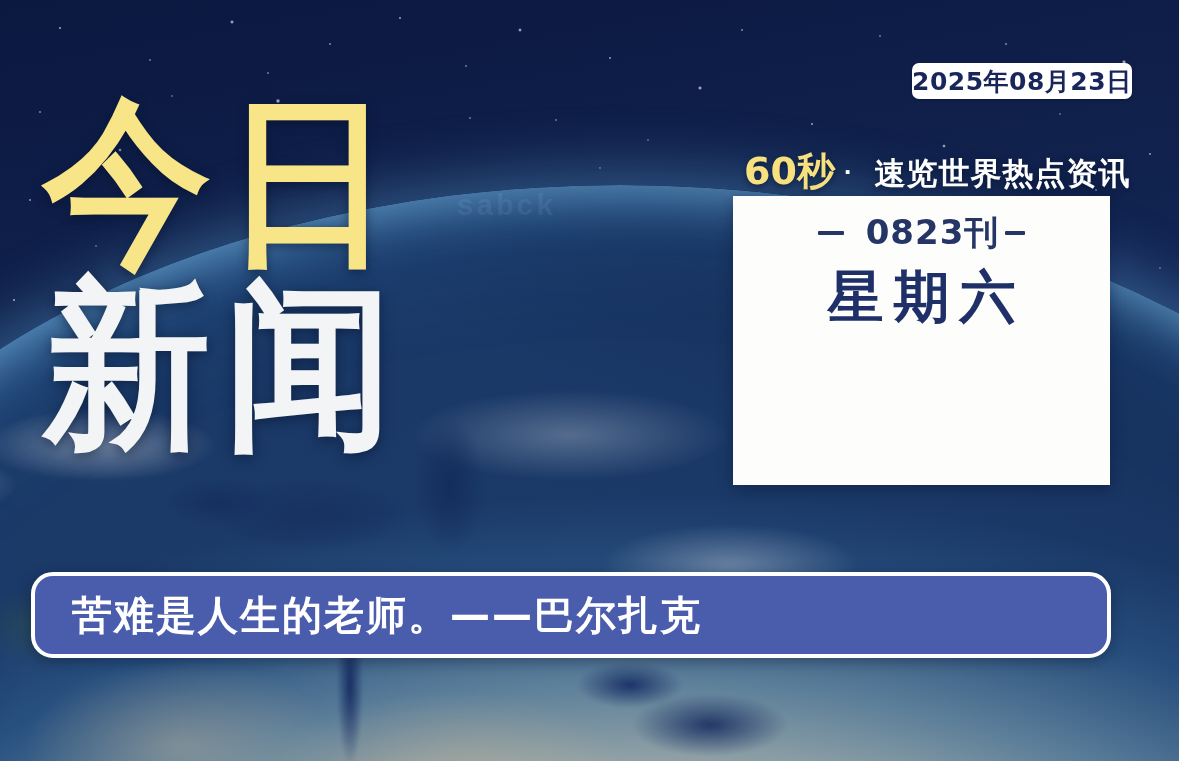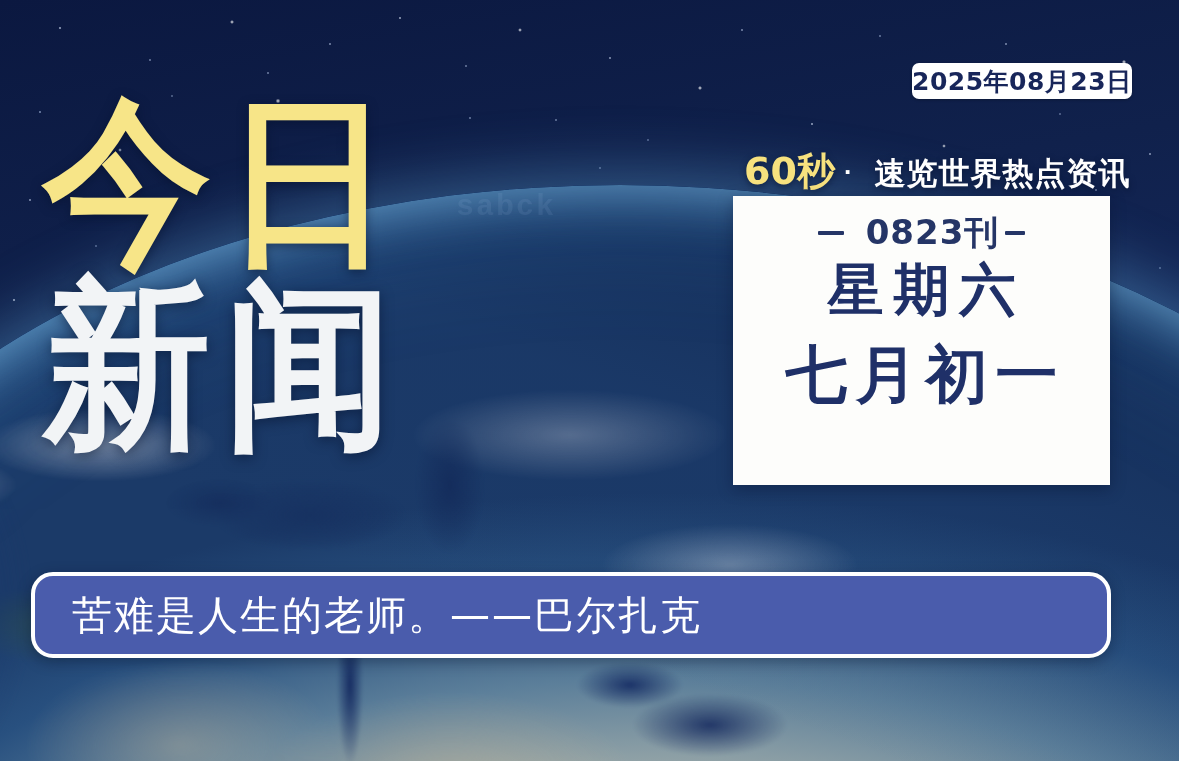--- a/index.html
+++ b/index.html
@@ -295,21 +295,21 @@
     display: inline-block;
     width: 26px;
     height: 4px;
     background: #253566;
     border-radius: 1px;
   }
   .issue-row .dash.left { margin-right: 22px; }
   .issue-row .dash.right { margin-left: 6px; width: 20px; }
 
   .weekday {
-    margin-top: 5px;
+    margin-top: 12px;
     color: #1f3068;
     font-size: 56px;
     font-weight: 900;
     letter-spacing: 10px;
     text-indent: 10px;
     line-height: 1.05;
     font-family: "DejaVu Sans", "Liberation Sans", sans-serif;
   }
   .lunar {
     margin-top: 22px;
@@ -334,21 +334,21 @@
     border: 4px solid #ffffff;
     border-radius: 22px;
     display: flex;
     align-items: center;
     padding-left: 37px;
     box-shadow: 0 4px 14px rgba(4,12,36,.35);
   }
   .quote-text {
     color: #ffffff;
     font-size: 40px;
-    font-weight: 400;
+    font-weight: 700;
     letter-spacing: 2px;
     white-space: nowrap;
     font-family: "DejaVu Sans", "Liberation Sans", sans-serif;
   }
 </style>
 </head>
 <body>
 
 <div id="poster">
 
@@ -378,20 +378,19 @@
     <span class="desc">速览世界热点资讯</span>
   </div>
 
   <div class="info-card">
     <div class="issue-row">
       <span class="dash left"></span>
       <span>0823刊</span>
       <span class="dash right"></span>
     </div>
     <div class="weekday">星期六</div>
-    <div class="lunar">七月初一</div>
   </div>
 
   <div class="quote-bar">
     <span class="quote-text">苦难是人生的老师。——巴尔扎克</span>
   </div>
 
 </div>
 
 </body></html>

